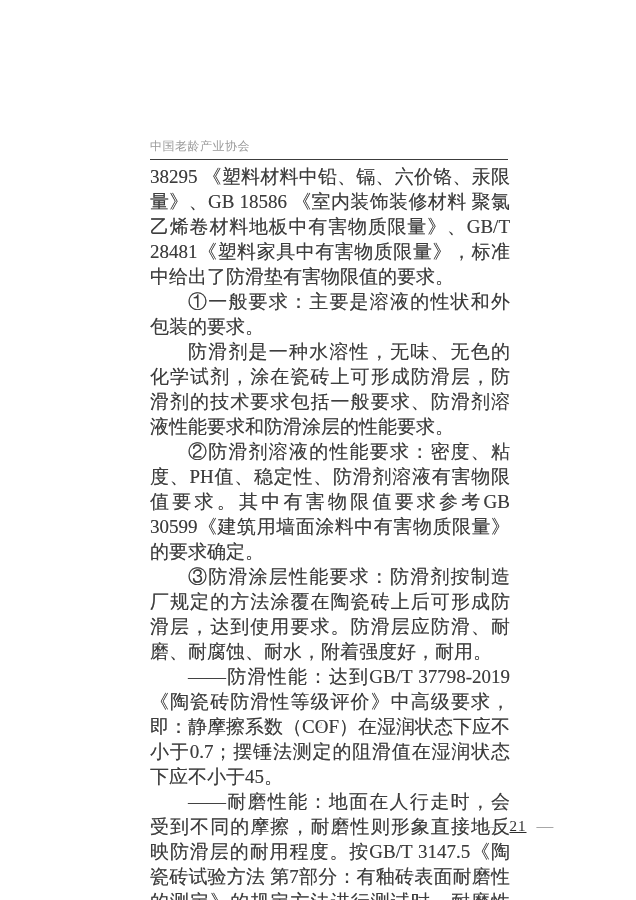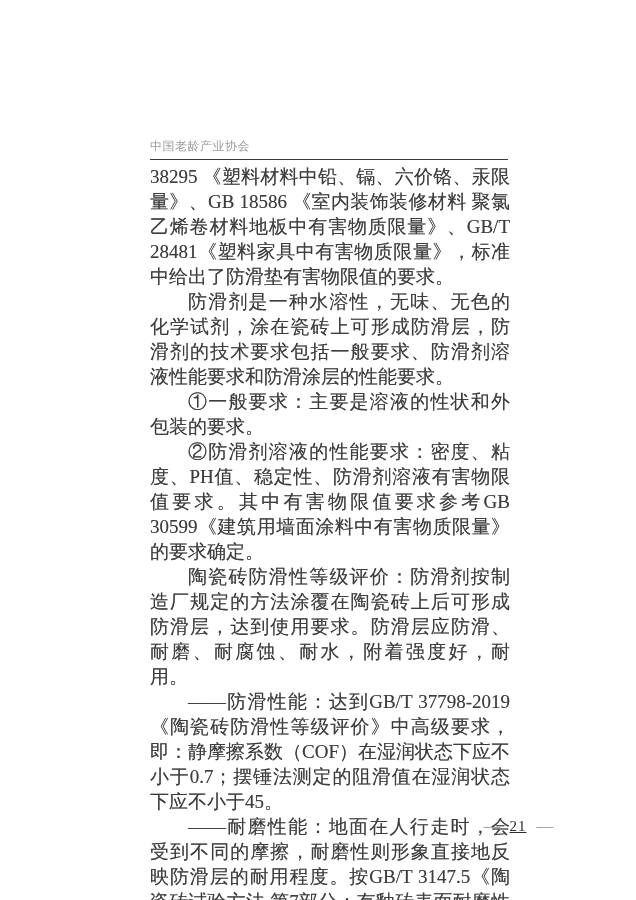--- a/index.html
+++ b/index.html
@@ -71,24 +71,24 @@
 <body>
 
 <div class="page">
 
   <div class="header-org">中国老龄产业协会</div>
 
   <div class="header-rule"></div>
 
   <div class="body-text">
     <p>38295 《塑料材料中铅、镉、六价铬、汞限量》、GB 18586 《室内装饰装修材料 聚氯乙烯卷材料地板中有害物质限量》、GB/T 28481《塑料家具中有害物质限量》，标准中给出了防滑垫有害物限值的要求。</p>
+    <p class="indent">①一般要求：主要是溶液的性状和外包装的要求。</p>
     <p class="indent">防滑剂是一种水溶性，无味、无色的化学试剂，涂在瓷砖上可形成防滑层，防滑剂的技术要求包括一般要求、防滑剂溶液性能要求和防滑涂层的性能要求。</p>
-    <p class="indent">①一般要求：主要是溶液的性状和外包装的要求。</p>
     <p class="indent">②防滑剂溶液的性能要求：密度、粘度、PH值、稳定性、防滑剂溶液有害物限值要求。其中有害物限值要求参考GB 30599《建筑用墙面涂料中有害物质限量》的要求确定。</p>
-    <p class="indent">陶瓷砖防滑性等级评价：防滑剂按制造厂规定的方法涂覆在陶瓷砖上后可形成防滑层，达到使用要求。防滑层应防滑、耐磨、耐腐蚀、耐水，附着强度好，耐用。</p>
+    <p class="indent">③防滑涂层性能要求：防滑剂按制造厂规定的方法涂覆在陶瓷砖上后可形成防滑层，达到使用要求。防滑层应防滑、耐磨、耐腐蚀、耐水，附着强度好，耐用。</p>
     <p class="indent">——防滑性能：达到GB/T 37798-2019《陶瓷砖防滑性等级评价》中高级要求，即：静摩擦系数（COF）在湿润状态下应不小于0.7；摆锤法测定的阻滑值在湿润状态下应不小于45。</p>
     <p class="indent">——耐磨性能：地面在人行走时，会受到不同的摩擦，耐磨性则形象直接地反映防滑层的耐用程度。按GB/T 3147.5《陶瓷砖试验方法 第7部分：有釉砖表面耐磨性的测定》的规定方法进行测试时，耐磨性应达到3级（研磨转速750转），该级耐磨防滑层</p>
   </div>
 
   <div class="watermark">2</div>
 
   <div class="footer">
     <span class="dash">—</span>
     <span class="pagenum">21</span>
     <span class="dash">—</span>

